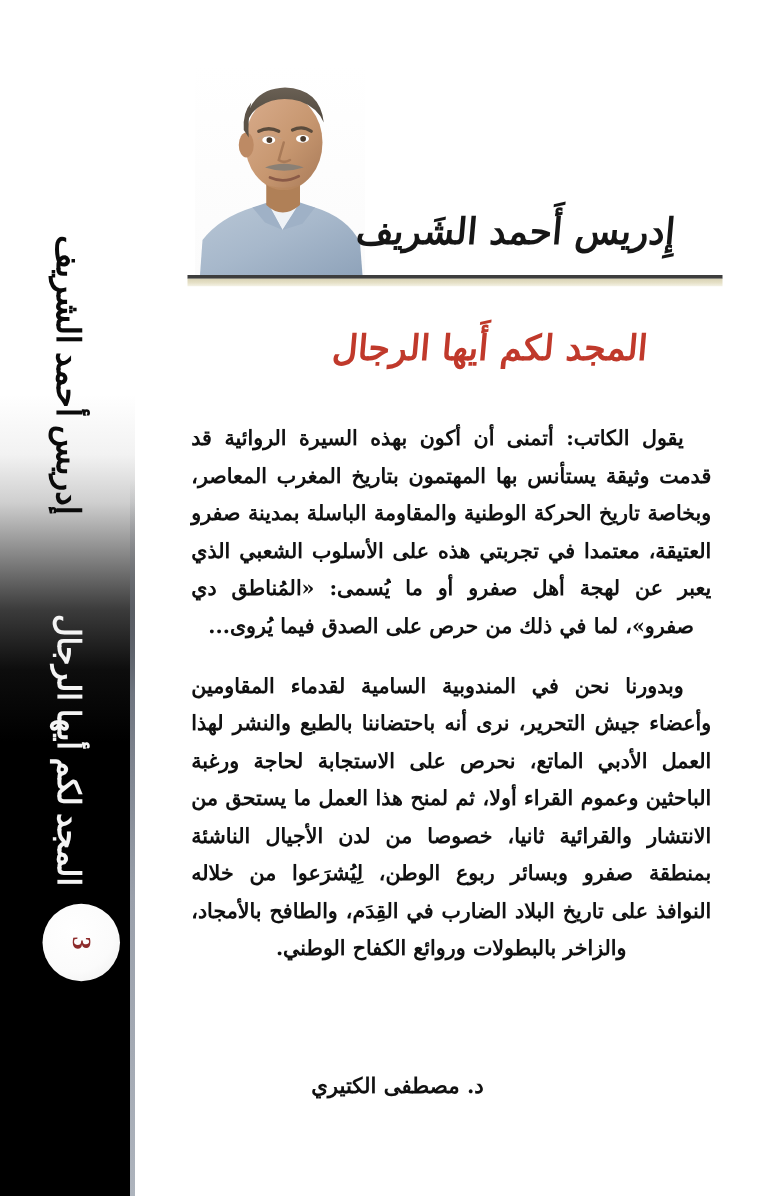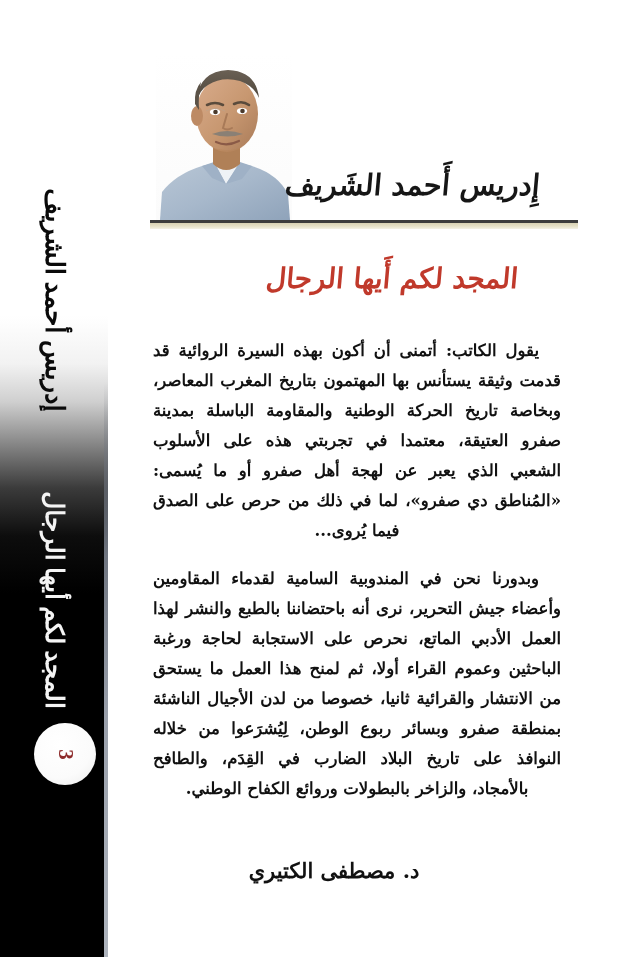--- a/index.html
+++ b/index.html
@@ -164,41 +164,41 @@
   
   #body-text {
     position: absolute;
     left: 45px;
     top: 336px;
     width: 420px;
     direction: rtl;
     text-align: justify;
   }
   .para {
-    margin: 0 12px 18px 0;
+    margin: 0 4px 18px 0;
     font-family: "DejaVu Serif", "Liberation Serif", serif;
     font-size: 16.5px;
     font-weight: 700;
     line-height: 30px;
     color: #111111;
     text-align: justify;
     text-align-last: center;
     text-indent: 22px;
   }
   .para:last-of-type { margin-bottom: 0; }
 
   #signature {
     position: absolute;
-    left: 61px;
+    left: 45px;
     top: 858px;
     width: 330px;
     direction: rtl;
     text-align: center;
     font-family: "DejaVu Serif", "Liberation Serif", serif;
-    font-size: 21px;
+    font-size: 17px;
     font-weight: 700;
     color: #111111;
   }
 </style>
 </head>
 <body>
 
 <div id="page">
 
   <div id="spine">

